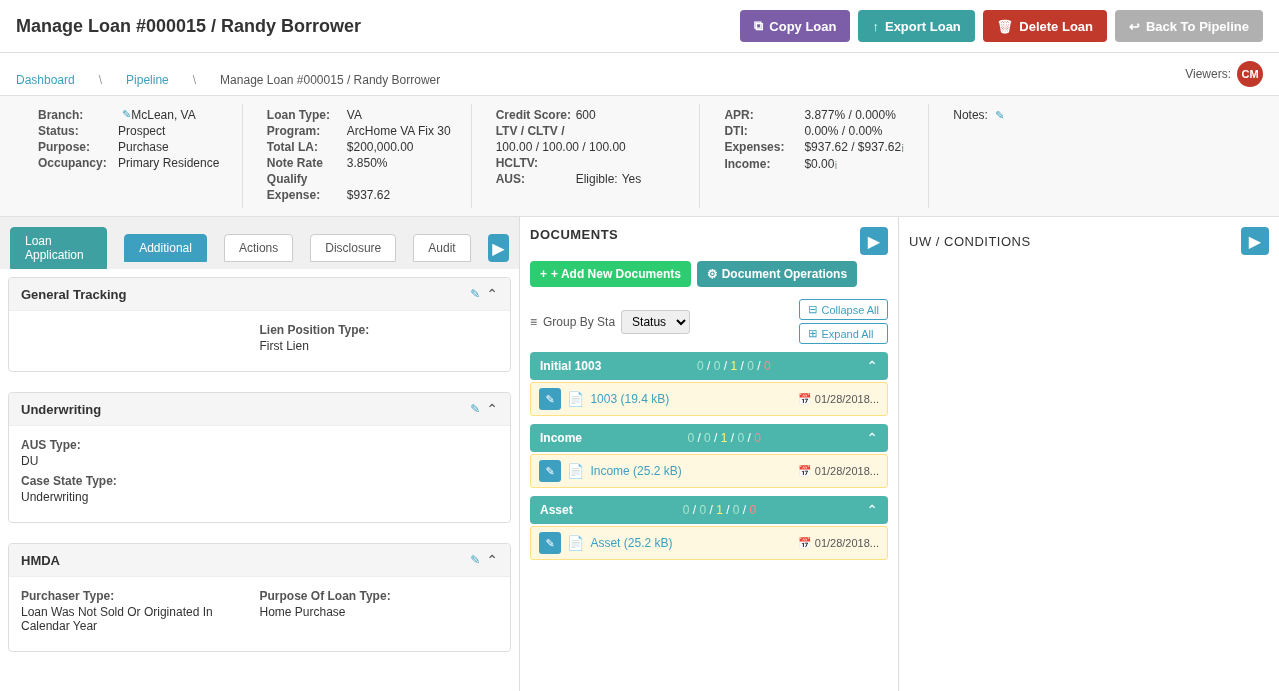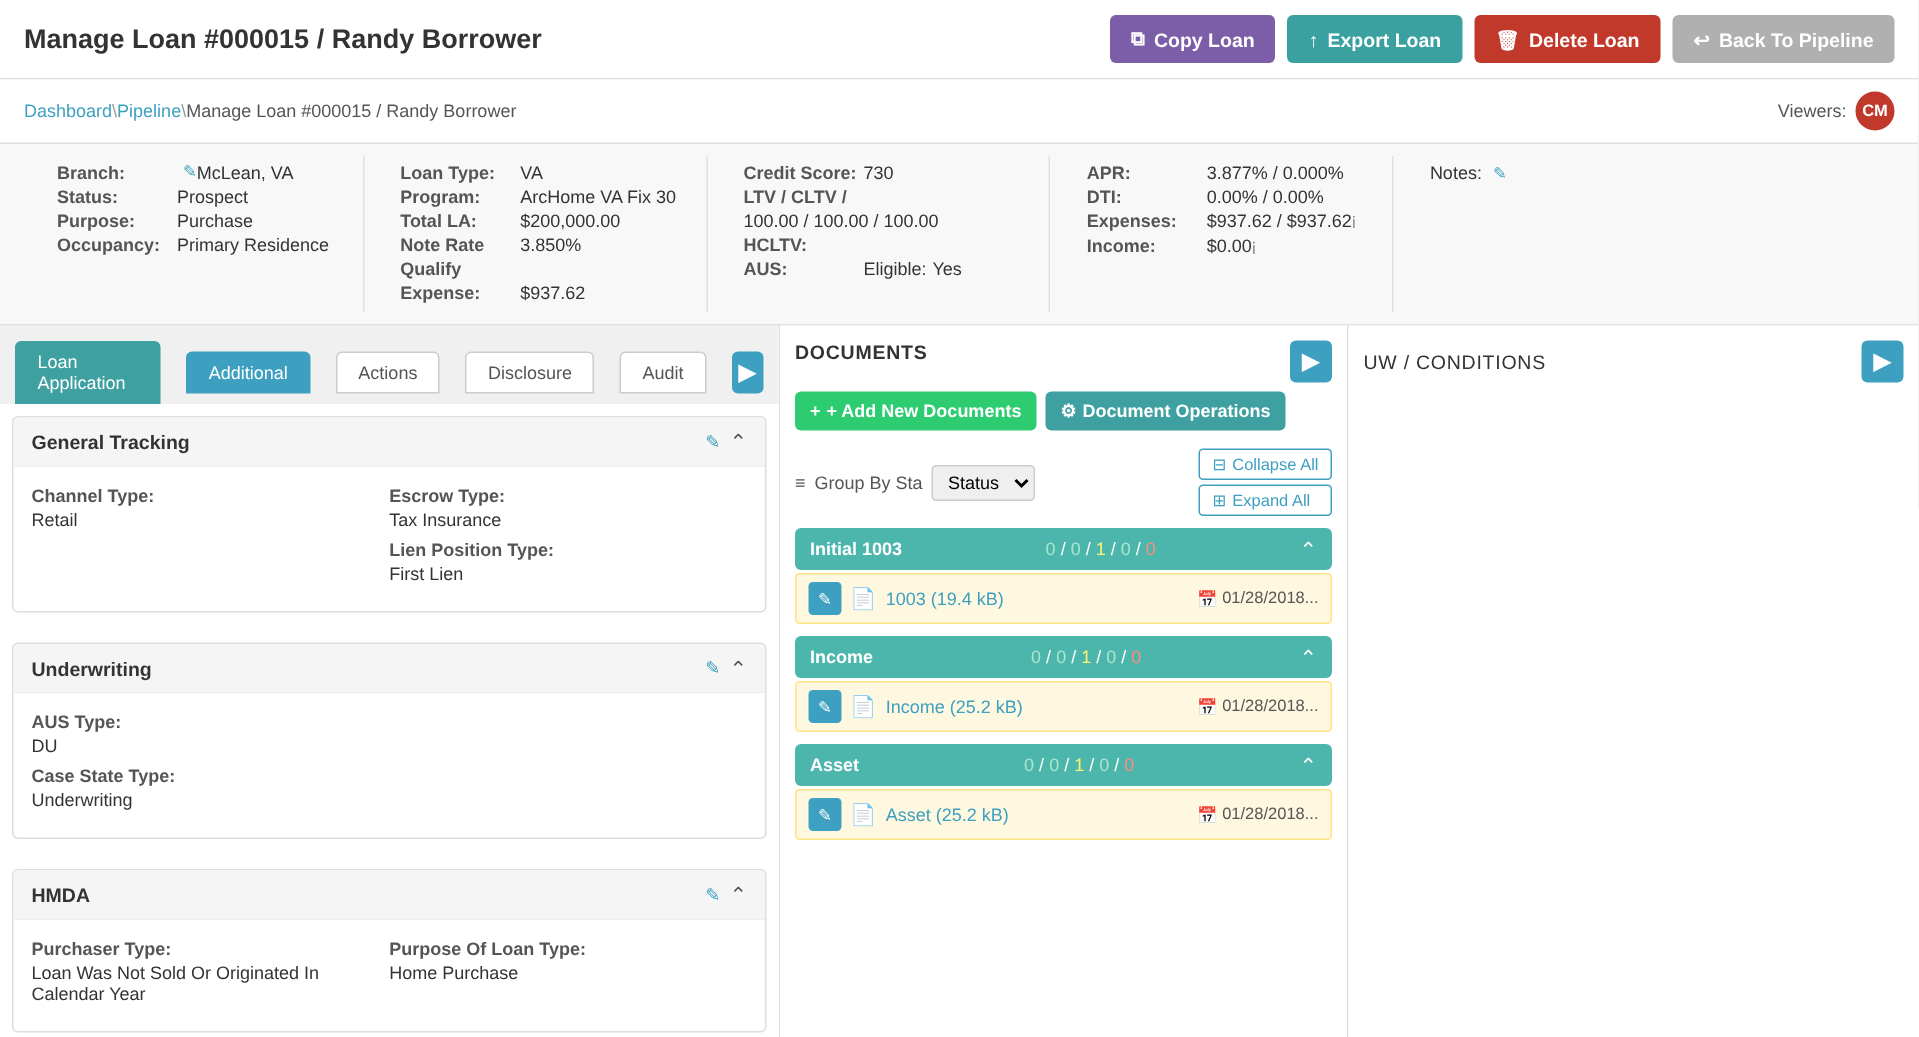--- a/index.html
+++ b/index.html
@@ -87,21 +87,21 @@
     .doc-item-name { color: #3ea0c0; flex: 1; font-size: 12px; cursor: pointer; }
     .doc-item-date { color: #555; font-size: 11px; display: flex; align-items: center; gap: 3px; }
 
     
     .uw-panel { width: 380px; background: #fff; overflow-y: auto; }
     .uw-header { display: flex; align-items: center; justify-content: space-between; padding: 10px 10px 6px; }
     .uw-title { font-weight: normal; font-size: 13px; letter-spacing: 0.5px; color: #333; }
     .uw-arrow { background: #3ea0c0; color: #fff; border: none; border-radius: 4px; width: 28px; height: 28px; cursor: pointer; display: flex; align-items: center; justify-content: center; font-size: 16px; }
     .info-icon { color: #7f8c8d; font-size: 11px; cursor: pointer; }
 
-    .breadcrumb-row { display: flex; align-items: center; width: 100%; }
+    .breadcrumb-row { display: flex; align-items: flex-end; width: 100%; gap: 24px; }
   </style>
 </head>
 <body>
 
 <div class="header">
   <span class="header-title">Manage Loan #000015 / Randy Borrower</span>
   <div class="header-buttons">
     <button class="btn btn-purple">
       <span>⧉</span>
       <span>Copy Loan</span>
@@ -179,21 +179,21 @@
     </div>
     <div class="info-row">
       <span class="info-label">Expense:</span>
       <span class="info-value">$937.62</span>
     </div>
   </div>
 
   <div class="info-section">
     <div class="info-row">
       <span class="info-label">Credit Score:</span>
-      <span class="info-value">730</span>
+      <span class="info-value">600</span>
     </div>
     <div class="info-row">
       <span class="info-label">LTV / CLTV /</span>
     </div>
     <div class="info-row">
       <span class="info-value">100.00 / 100.00 / 100.00</span>
     </div>
     <div class="info-row">
       <span class="info-label">HCLTV:</span>
     </div>
@@ -250,30 +250,20 @@
 
       <div class="section-card">
         <div class="section-header">
           <span class="section-title">General Tracking</span>
           <div class="section-header-icons">
             <span class="icon-edit">✎</span>
             <span class="icon-collapse">⌃</span>
           </div>
         </div>
         <div class="section-body">
-          <div class="field-row">
-            <div class="field-group">
-              <span class="field-label">Channel Type:</span>
-              <span class="field-value">Retail</span>
-            </div>
-            <div class="field-group">
-              <span class="field-label">Escrow Type:</span>
-              <span class="field-value">Tax Insurance</span>
-            </div>
-          </div>
           <div class="field-row">
             <div class="field-group">
               <span class="field-label"></span>
             </div>
             <div class="field-group">
               <span class="field-label">Lien Position Type:</span>
               <span class="field-value">First Lien</span>
             </div>
           </div>
         </div>

